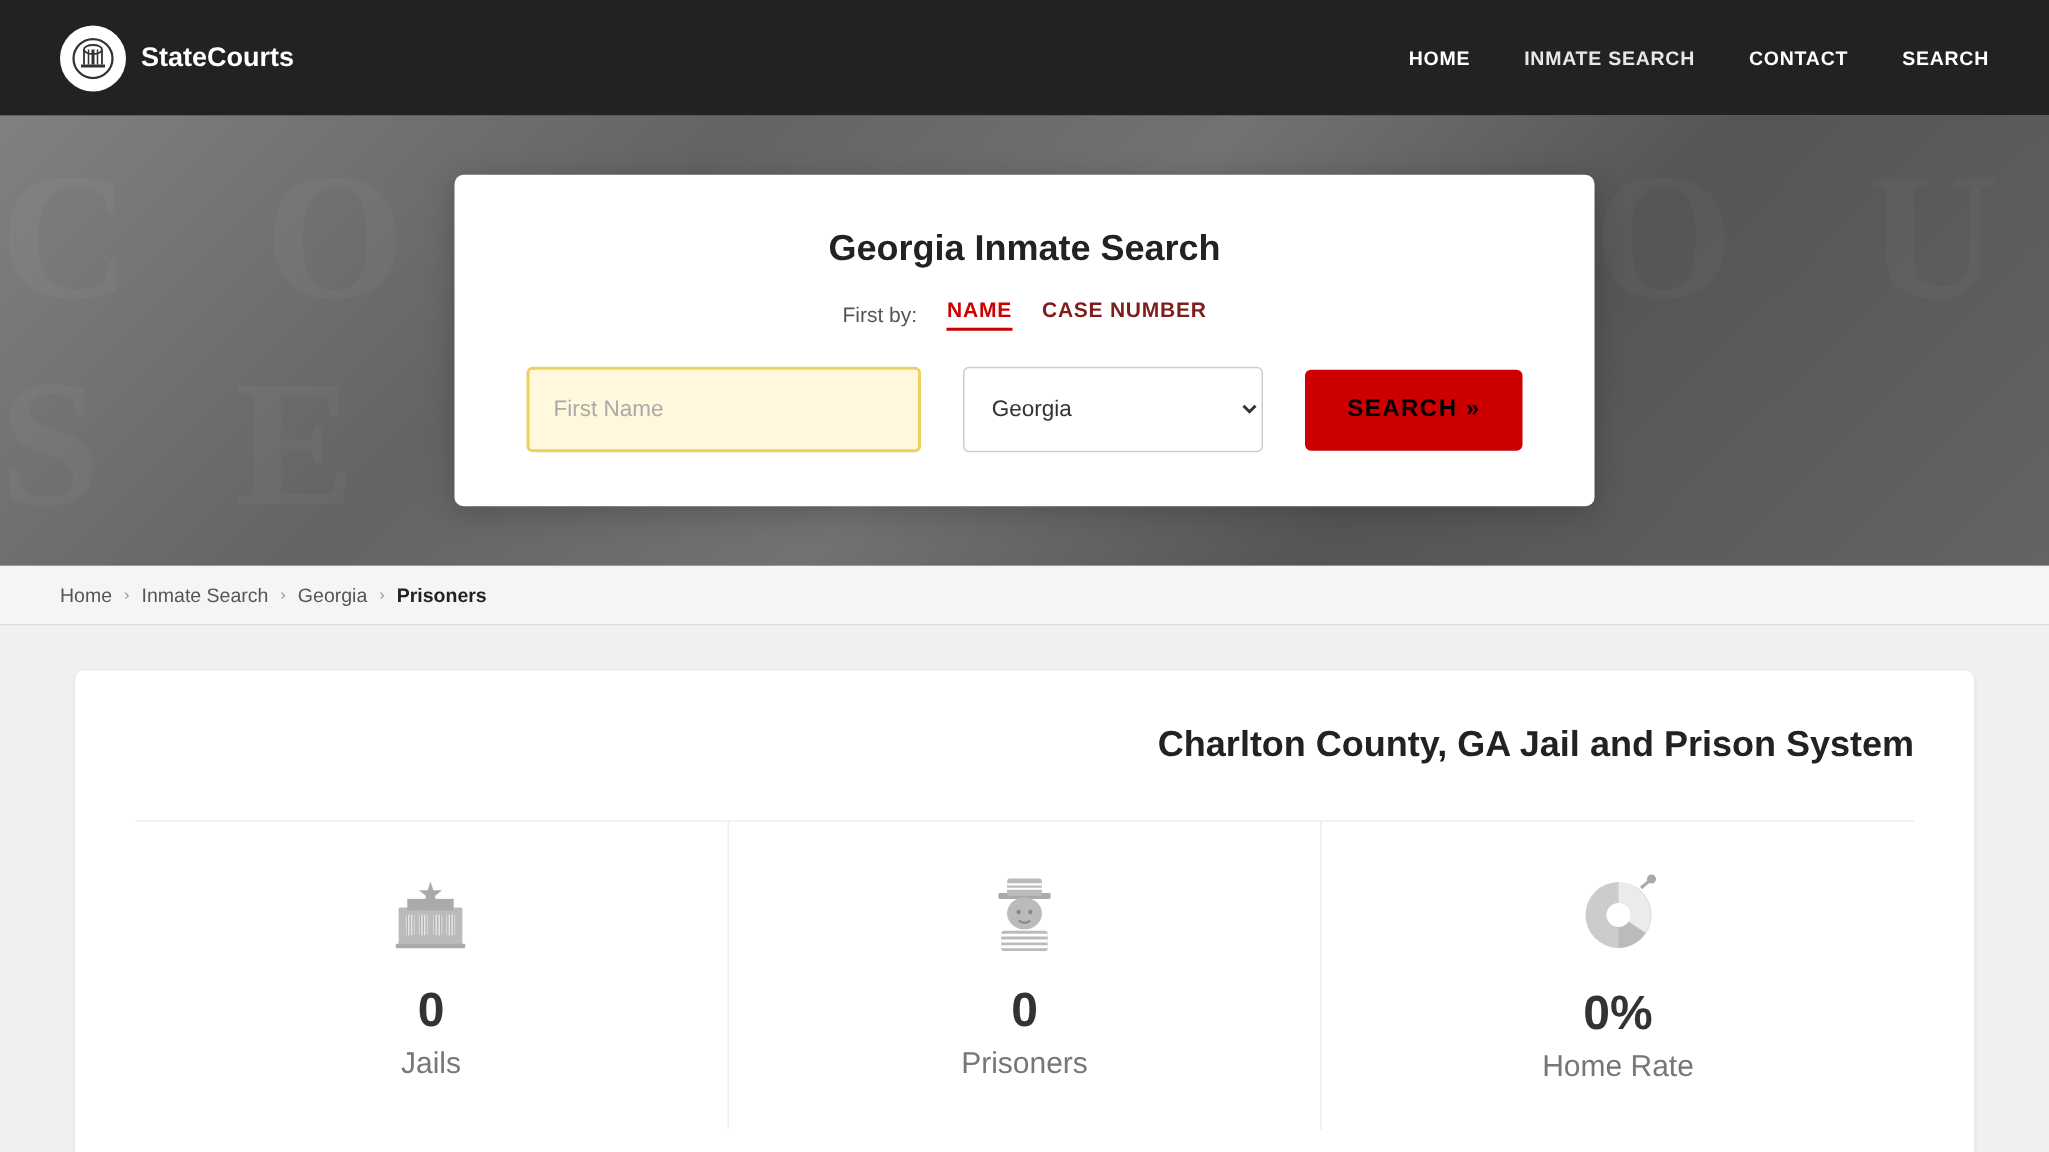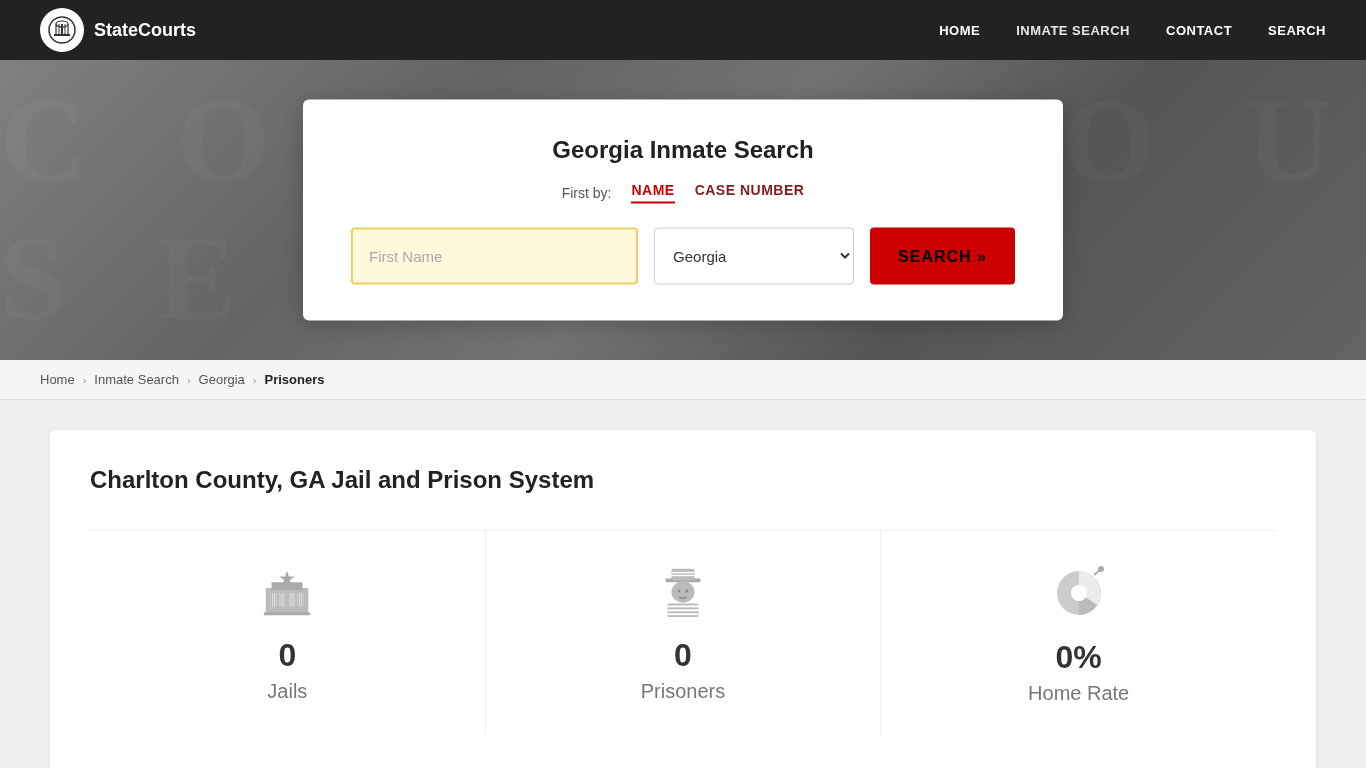--- a/index.html
+++ b/index.html
@@ -1,21 +1,21 @@
 <!DOCTYPE html>
 <html><head>
   <meta charset="utf-8">
   <style>
     * { margin: 0; padding: 0; box-sizing: border-box; }
     body { font-family: Arial, sans-serif; background: #f0f0f0; width: 1366px; min-height: 768px; overflow-x: hidden; }
 
     
     .header {
       position: relative;
-      height: 60px;
+      height: 77px;
       background: #222;
       display: flex;
       align-items: center;
       justify-content: space-between;
       padding: 0 40px;
       z-index: 10;
     }
     .logo-area {
       display: flex;
       align-items: center;
@@ -119,21 +119,22 @@
     .search-tab.active {
       color: #cc0000;
       border-bottom: 2px solid #cc0000;
     }
     .search-tab.inactive {
       color: #7f1d1d;
       border-bottom: 2px solid transparent;
     }
     .search-inputs-row {
       display: flex;
-      gap: 16px;
+      gap: 28px;
+      align-items: center;
     }
     .search-input {
       flex: 1;
       padding: 18px 16px;
       background: #fff8dc;
       border: 2px solid #f0d060;
       border-radius: 4px;
       font-size: 15px;
       color: #aaa;
       outline: none;
@@ -205,20 +206,21 @@
       border-radius: 6px;
       padding: 36px 40px;
       margin-bottom: 20px;
       box-shadow: 0 1px 4px rgba(0,0,0,0.08);
     }
     .stats-title {
       font-size: 24px;
       font-weight: bold;
       color: #222;
       margin-bottom: 36px;
+      text-align: right;
     }
     .stats-grid {
       display: flex;
       border-top: 1px solid #eee;
     }
     .stat-item {
       flex: 1;
       display: flex;
       flex-direction: column;
       align-items: center;

